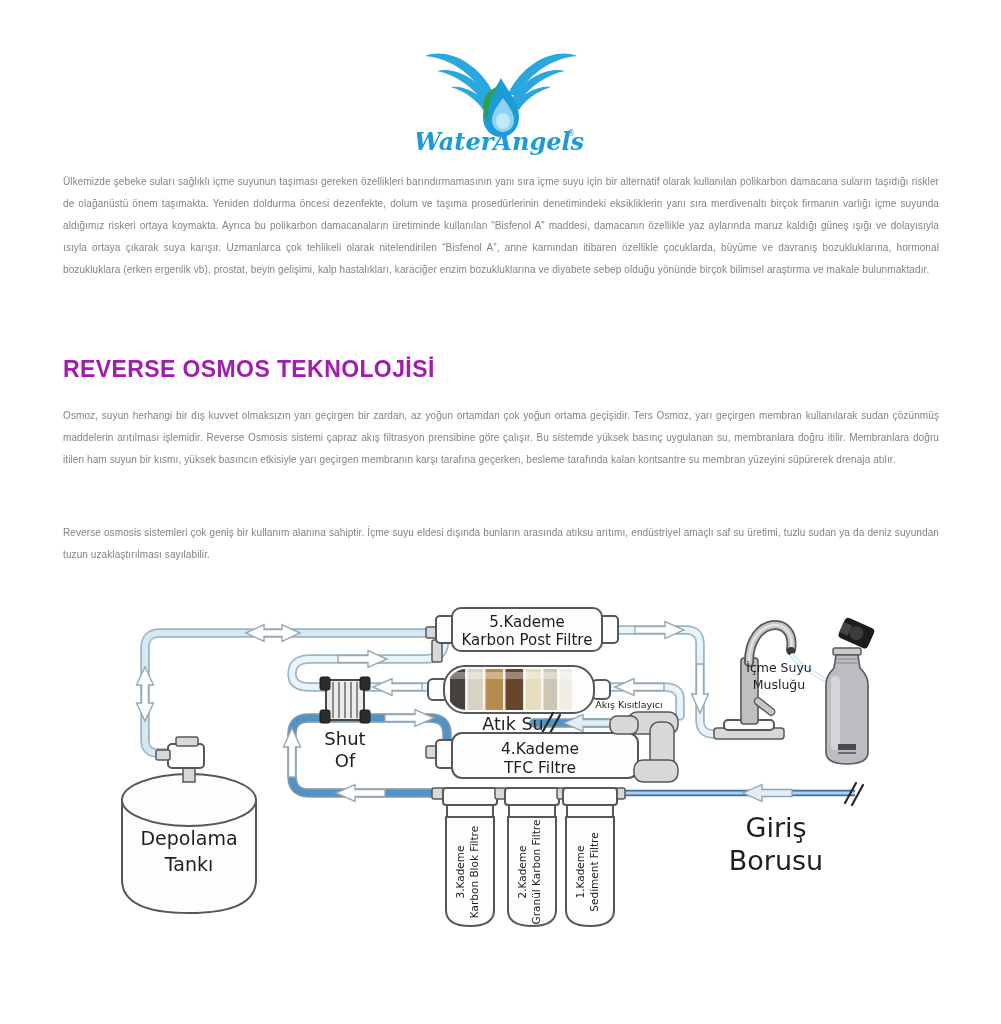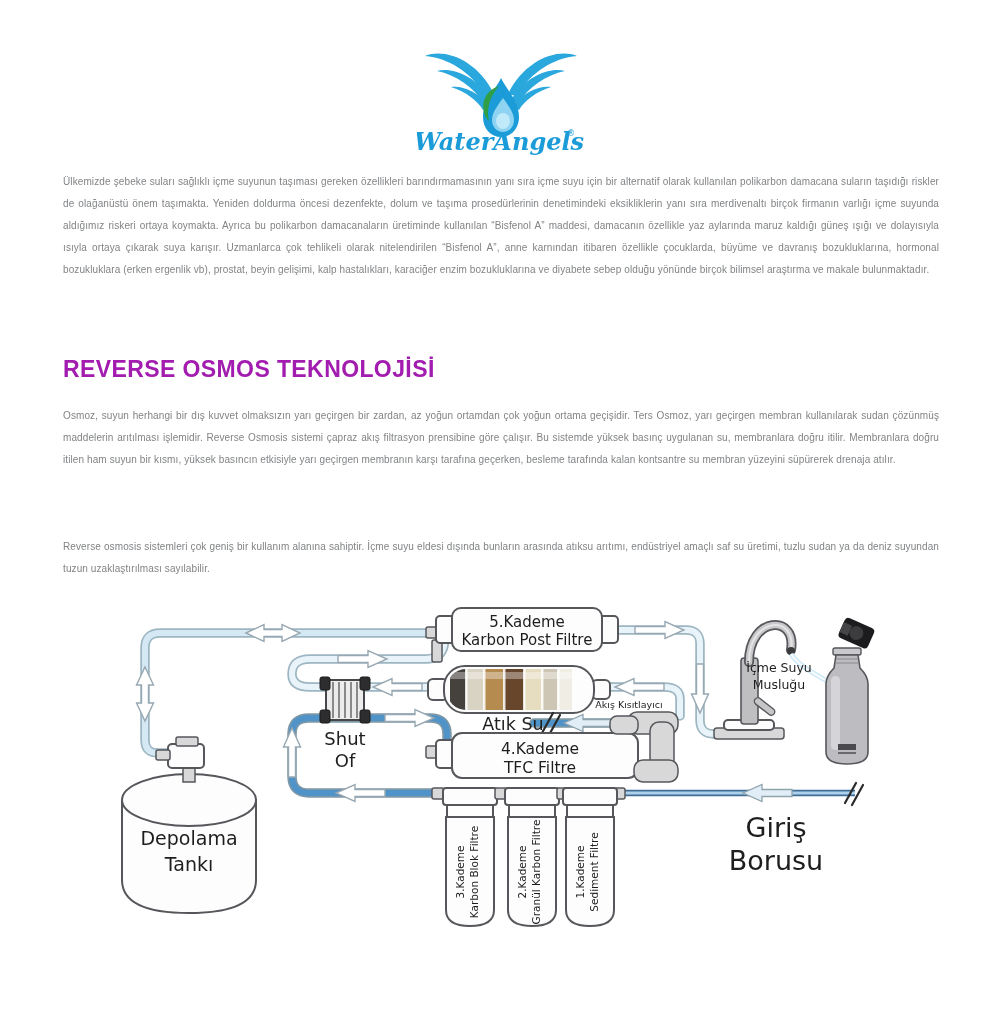--- a/index.html
+++ b/index.html
@@ -50,21 +50,21 @@
     <text x="82" y="108" text-anchor="middle" font-family="DejaVu Serif, serif" font-style="italic" font-weight="bold" font-size="24" fill="#1b9cd8">WaterAngels</text>
     <text x="150" y="94" font-family="DejaVu Sans, sans-serif" font-size="8" fill="#1b9cd8">®</text>
   </svg>
 
   <div class="para" style="top:171px;">Ülkemizde şebeke suları sağlıklı içme suyunun taşıması gereken özellikleri barındırmamasının yanı sıra içme suyu için bir alternatif olarak kullanılan polikarbon damacana suların taşıdığı riskler de olağanüstü önem taşımakta. Yeniden doldurma öncesi dezenfekte, dolum ve taşıma prosedürlerinin denetimindeki eksikliklerin yanı sıra merdivenaltı birçok firmanın varlığı içme suyunda aldığımız riskeri ortaya koymakta. Ayrıca bu polikarbon damacanaların üretiminde kullanılan “Bisfenol A” maddesi, damacanın özellikle yaz aylarında maruz kaldığı güneş ışığı ve dolayısıyla ısıyla ortaya çıkarak suya karışır. Uzmanlarca çok tehlikeli olarak nitelendirilen “Bisfenol A”, anne karnından itibaren özellikle çocuklarda, büyüme ve davranış bozukluklarına, hormonal bozukluklara (erken ergenlik vb), prostat, beyin gelişimi, kalp hastalıkları, karaciğer enzim bozukluklarına ve diyabete sebep olduğu yönünde birçok bilimsel araştırma ve makale bulunmaktadır.</div>
 
   <div class="heading">REVERSE OSMOS TEKNOLOJİSİ</div>
 
   <div class="para" style="top:405px;">Osmoz, suyun herhangi bir dış kuvvet olmaksızın yarı geçirgen bir zardan, az yoğun ortamdan çok yoğun ortama geçişidir. Ters Osmoz, yarı geçirgen membran kullanılarak sudan çözünmüş maddelerin arıtılması işlemidir. Reverse Osmosis sistemi çapraz akış filtrasyon prensibine göre çalışır. Bu sistemde yüksek basınç uygulanan su, membranlara doğru itilir. Membranlara doğru itilen ham suyun bir kısmı, yüksek basıncın etkisiyle yarı geçirgen membranın karşı tarafına geçerken, besleme tarafında kalan kontsantre su membran yüzeyini süpürerek drenaja atılır.</div>
 
-  <div class="para" style="top:536px;">Reverse osmosis sistemleri çok geniş bir kullanım alanına sahiptir. İçme suyu eldesi dışında bunların arasında atıksu arıtımı, endüstriyel amaçlı saf su üretimi, tuzlu sudan ya da deniz suyundan tuzun uzaklaştırılması sayılabilir.</div>
+  <div class="para" style="top:522px;">Reverse osmosis sistemleri çok geniş bir kullanım alanına sahiptir. İçme suyu eldesi dışında bunların arasında atıksu arıtımı, endüstriyel amaçlı saf su üretimi, tuzlu sudan ya da deniz suyundan tuzun uzaklaştırılması sayılabilir.</div>
 
   <svg class="diagram-svg" viewBox="0 580 1001 444">
     <defs>
       <path id="aR" d="M -24 -3.5 L 6 -3.5 L 6 -8.5 L 25 0 L 6 8.5 L 6 3.5 L -24 3.5 Z"></path>
       <path id="aD2" d="M -27 0 L -9 -8.5 L -9 -3.5 L 9 -3.5 L 9 -8.5 L 27 0 L 9 8.5 L 9 3.5 L -9 3.5 L -9 8.5 Z"></path>
       <clipPath id="memclip">
           <rect x="447" y="669" width="144" height="41" rx="19"></rect>
         </clipPath>
     </defs>
 

